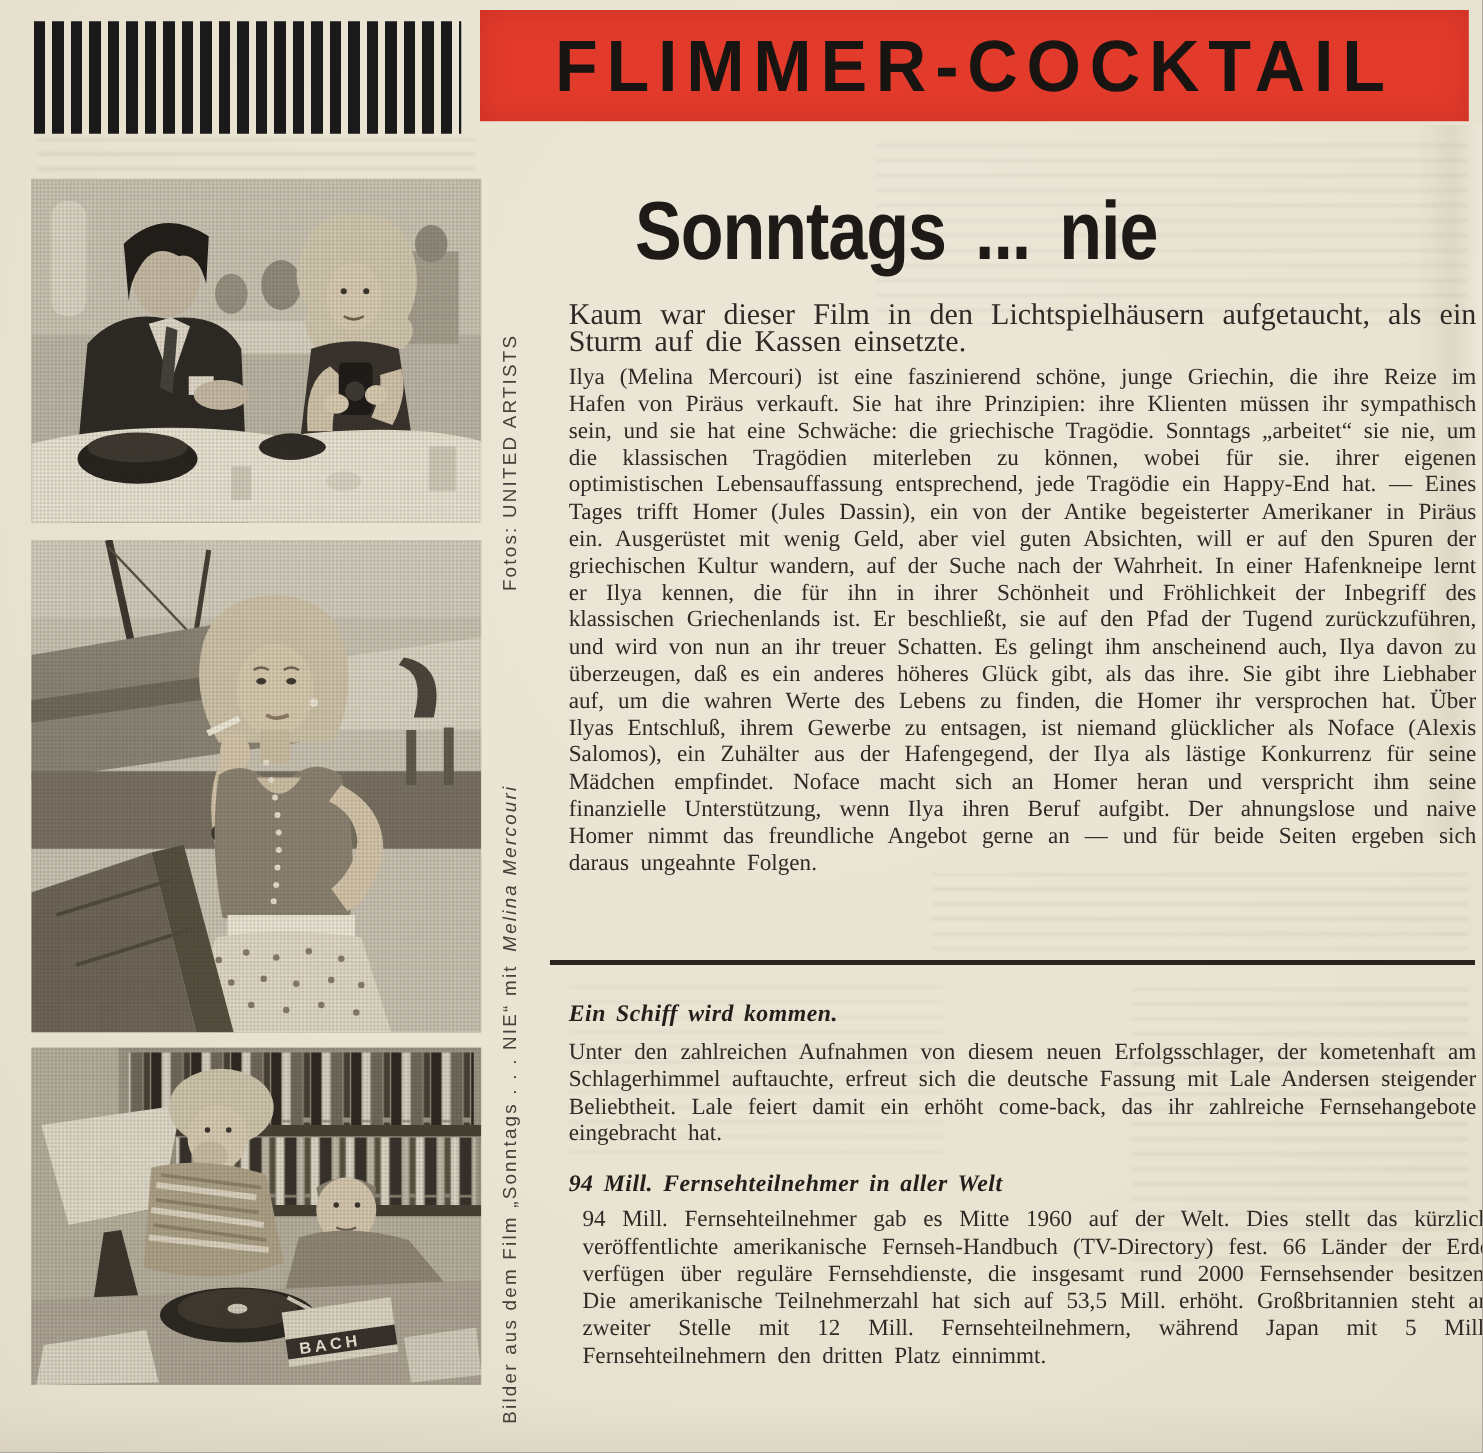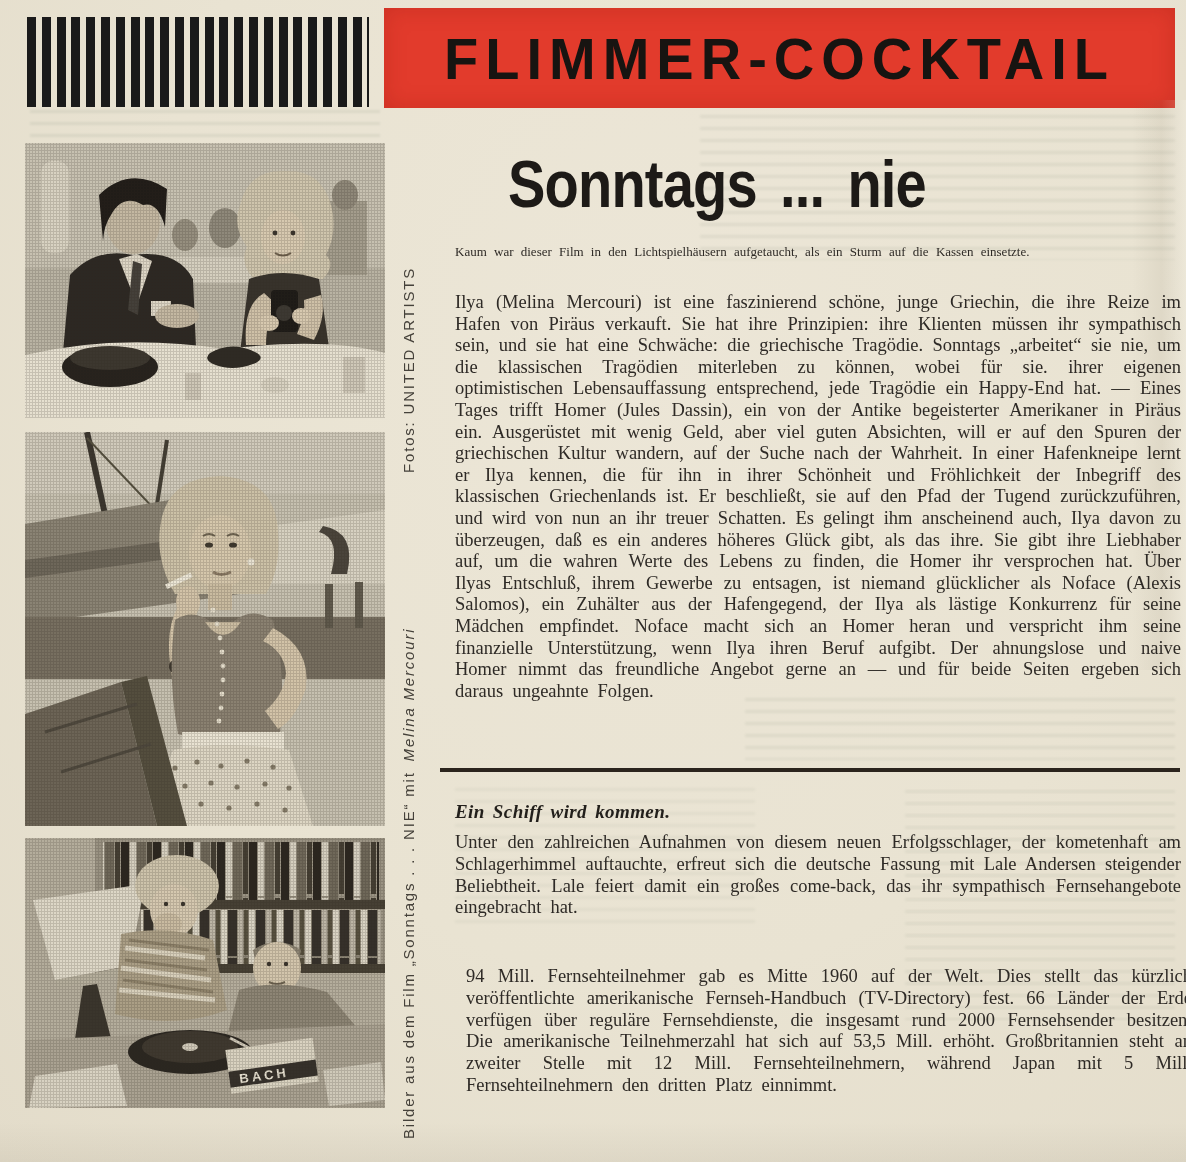--- a/index.html
+++ b/index.html
@@ -7,37 +7,37 @@
     position:relative;width:1186px;height:1162px;overflow:hidden;
     background:radial-gradient(ellipse at 55% 30%, #ece6d7 0%, #e9e3d2 55%, #e3dcca 100%);
     font-family:"Liberation Serif", serif;color:#2e2a26;
   }
   
   .bars{
     position:absolute;left:27px;top:17px;width:342px;height:90px;
     background:repeating-linear-gradient(90deg,#1a1a1a 0 9px,transparent 9px 14.8px);
   }
   .banner{
-    position:absolute;left:384px;top:8px;width:791px;height:100px;background:#e23b2c;
+    position:absolute;left:384px;top:8px;width:791px;height:89px;background:#e23b2c;
     display:flex;align-items:center;justify-content:center;
     box-shadow:inset 0 0 22px rgba(140,20,10,.25);
   }
   .banner-title{
     font-family:"Liberation Sans", sans-serif;font-weight:bold;font-size:56px;
     letter-spacing:7px;color:#171411;transform:scaleY(1.04);white-space:nowrap;
   }
   
   .article-title{
     position:absolute;left:508px;top:146px;
     font-family:"Liberation Sans", sans-serif;font-weight:bold;font-size:66px;
     color:#1d1a17;transform:scaleX(.85);transform-origin:left top;
     letter-spacing:-1px;word-spacing:10px;white-space:nowrap;
   }
   .col{position:absolute;left:455px;width:726px;text-align:justify;hyphens:auto;}
-  .intro{top:241px;font-size:13px;line-height:22px;word-spacing:4px;}
+  .intro{top:241px;font-size:24px;line-height:22px;word-spacing:4px;}
   .bodytext{top:292px;font-size:18.5px;line-height:21.6px;word-spacing:4.5px;}
   .rule{position:absolute;left:440px;top:768px;width:740px;height:4px;background:#2b241d;}
   .sec-head{position:absolute;left:455px;font-size:19px;font-weight:bold;color:#221f1b;letter-spacing:.4px;word-spacing:3px;font-style:italic;}
   .sec1-head{top:801px;}
   .sec1-text{top:832px;font-size:18.5px;line-height:21.8px;word-spacing:4.5px;}
   .sec2-head{top:937px;}
   .sec2-text{top:966px;font-size:18.5px;line-height:21.8px;word-spacing:4.5px;margin-left:11px;}
   
   .vcaption{
     position:absolute;left:408px;top:703px;width:872px;height:22px;
@@ -84,22 +84,23 @@
   <div class="crease"></div>
   <div class="shade-bottom"></div>
 
   <div class="article-title">Sonntags ... nie</div>
   <div class="col intro">Kaum war dieser Film in den Lichtspielhäusern aufgetaucht, als ein Sturm auf die Kassen einsetzte.</div>
   <div class="col bodytext">Ilya (Melina Mercouri) ist eine faszinierend schöne, junge Griechin, die ihre Reize im Hafen von Piräus verkauft. Sie hat ihre Prinzipien: ihre Klienten müssen ihr sympathisch sein, und sie hat eine Schwäche: die griechische Tragödie. Sonntags „arbeitet“ sie nie, um die klassischen Tragödien miterleben zu können, wobei für sie. ihrer eigenen optimistischen Lebensauffassung entsprechend, jede Tragödie ein Happy-End hat. — Eines Tages trifft Homer (Jules Dassin), ein von der Antike begeisterter Amerikaner in Piräus ein. Ausgerüstet mit wenig Geld, aber viel guten Absichten, will er auf den Spuren der griechischen Kultur wandern, auf der Suche nach der Wahrheit. In einer Hafenkneipe lernt er Ilya kennen, die für ihn in ihrer Schönheit und Fröhlichkeit der Inbegriff des klassischen Griechenlands ist. Er beschließt, sie auf den Pfad der Tugend zurückzuführen, und wird von nun an ihr treuer Schatten. Es gelingt ihm anscheinend auch, Ilya davon zu überzeugen, daß es ein anderes höheres Glück gibt, als das ihre. Sie gibt ihre Liebhaber auf, um die wahren Werte des Lebens zu finden, die Homer ihr versprochen hat. Über Ilyas Entschluß, ihrem Gewerbe zu entsagen, ist niemand glücklicher als Noface (Alexis Salomos), ein Zuhälter aus der Hafengegend, der Ilya als lästige Konkurrenz für seine Mädchen empfindet. Noface macht sich an Homer heran und verspricht ihm seine finanzielle Unterstützung, wenn Ilya ihren Beruf aufgibt. Der ahnungslose und naive Homer nimmt das freundliche Angebot gerne an — und für beide Seiten ergeben sich daraus ungeahnte Folgen.</div>
 
   <div class="rule"></div>
 
   <div class="sec-head sec1-head">Ein Schiff wird kommen.</div>
-  <div class="col sec1-text">Unter den zahlreichen Aufnahmen von diesem neuen Erfolgsschlager, der kometenhaft am Schlagerhimmel auftauchte, erfreut sich die deutsche Fassung mit Lale Andersen steigender Beliebtheit. Lale feiert damit ein großes come-back, das ihr sympathisch Fernsehangebote eingebracht hat.</div>
-
+  <div class="col sec1-text">Unter den zahlreichen Aufnahmen von diesem neuen Erfolgsschlager, der kometenhaft am Schlagerhimmel auftauchte, erfreut sich die deutsche Fassung mit Lale Andersen steigender Beliebtheit. Lale feiert damit ein erhöht come-back, das ihr zahlreiche Fernsehangebote eingebracht hat.</div>
+
+  <div class="sec-head sec2-head">94 Mill. Fernsehteilnehmer in aller Welt</div>
   <div class="col sec2-text">94 Mill. Fernsehteilnehmer gab es Mitte 1960 auf der Welt. Dies stellt das kürzlich veröffentlichte amerikanische Fernseh-Handbuch (TV-Directory) fest. 66 Länder der Erde verfügen über reguläre Fernsehdienste, die insgesamt rund 2000 Fernsehsender besitzen. Die amerikanische Teilnehmerzahl hat sich auf 53,5 Mill. erhöht. Großbritannien steht an zweiter Stelle mit 12 Mill. Fernsehteilnehmern, während Japan mit 5 Mill. Fernsehteilnehmern den dritten Platz einnimmt.</div>
 
   <div class="vcaption">
     <span><span>Bilder aus dem Film „Sonntags . . . NIE“ mit</span><span class="name">Melina Mercouri</span></span>
     <span>Fotos: UNITED ARTISTS</span>
   </div>
 
   <div class="photo photo1">
     <svg viewBox="0 0 360 275" preserveAspectRatio="none">
       <rect width="360" height="275" fill="#b9b3a3"></rect>

